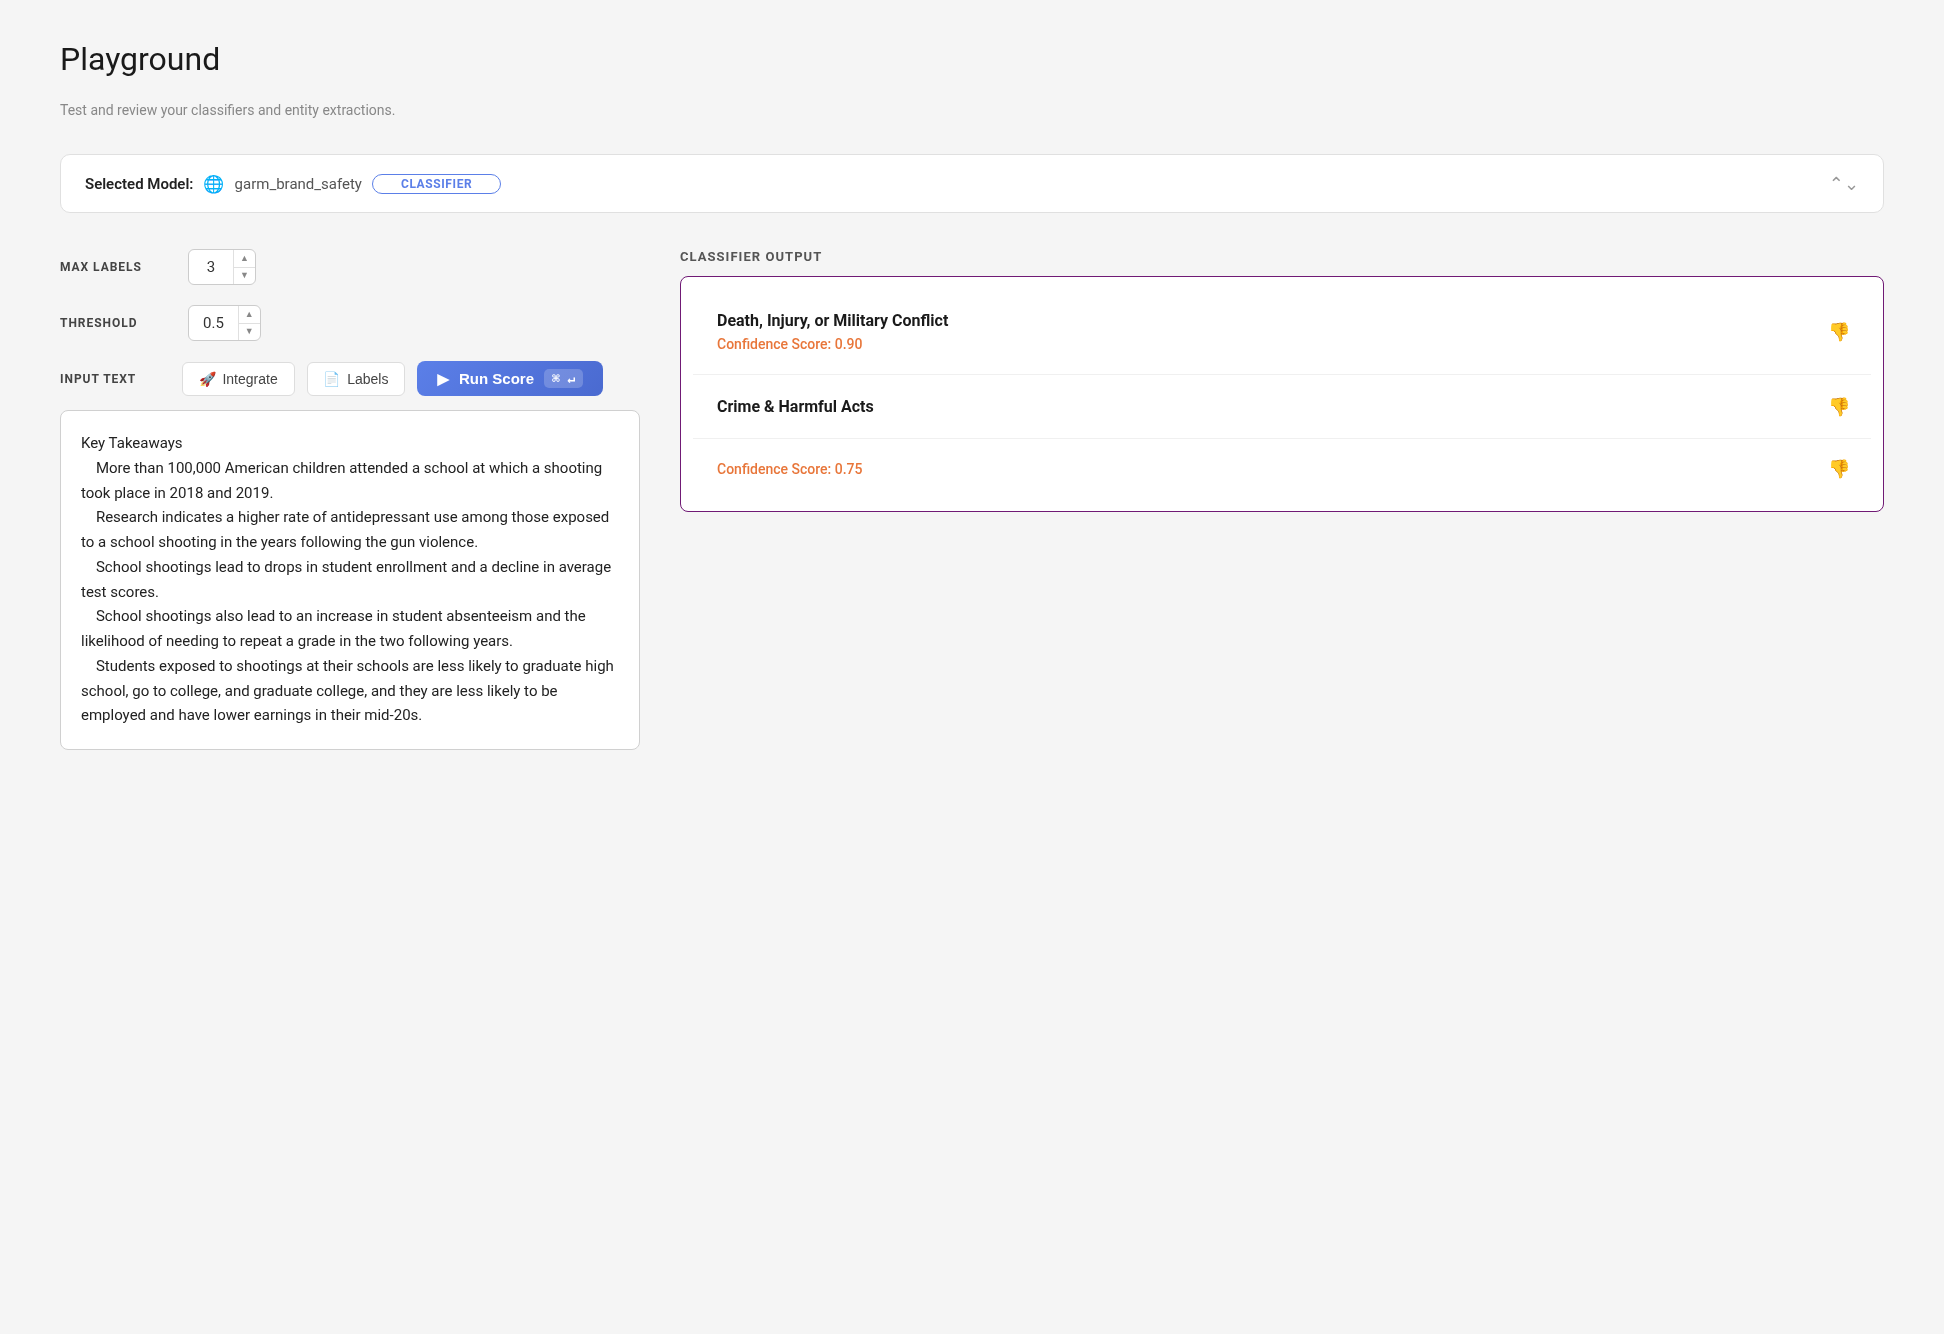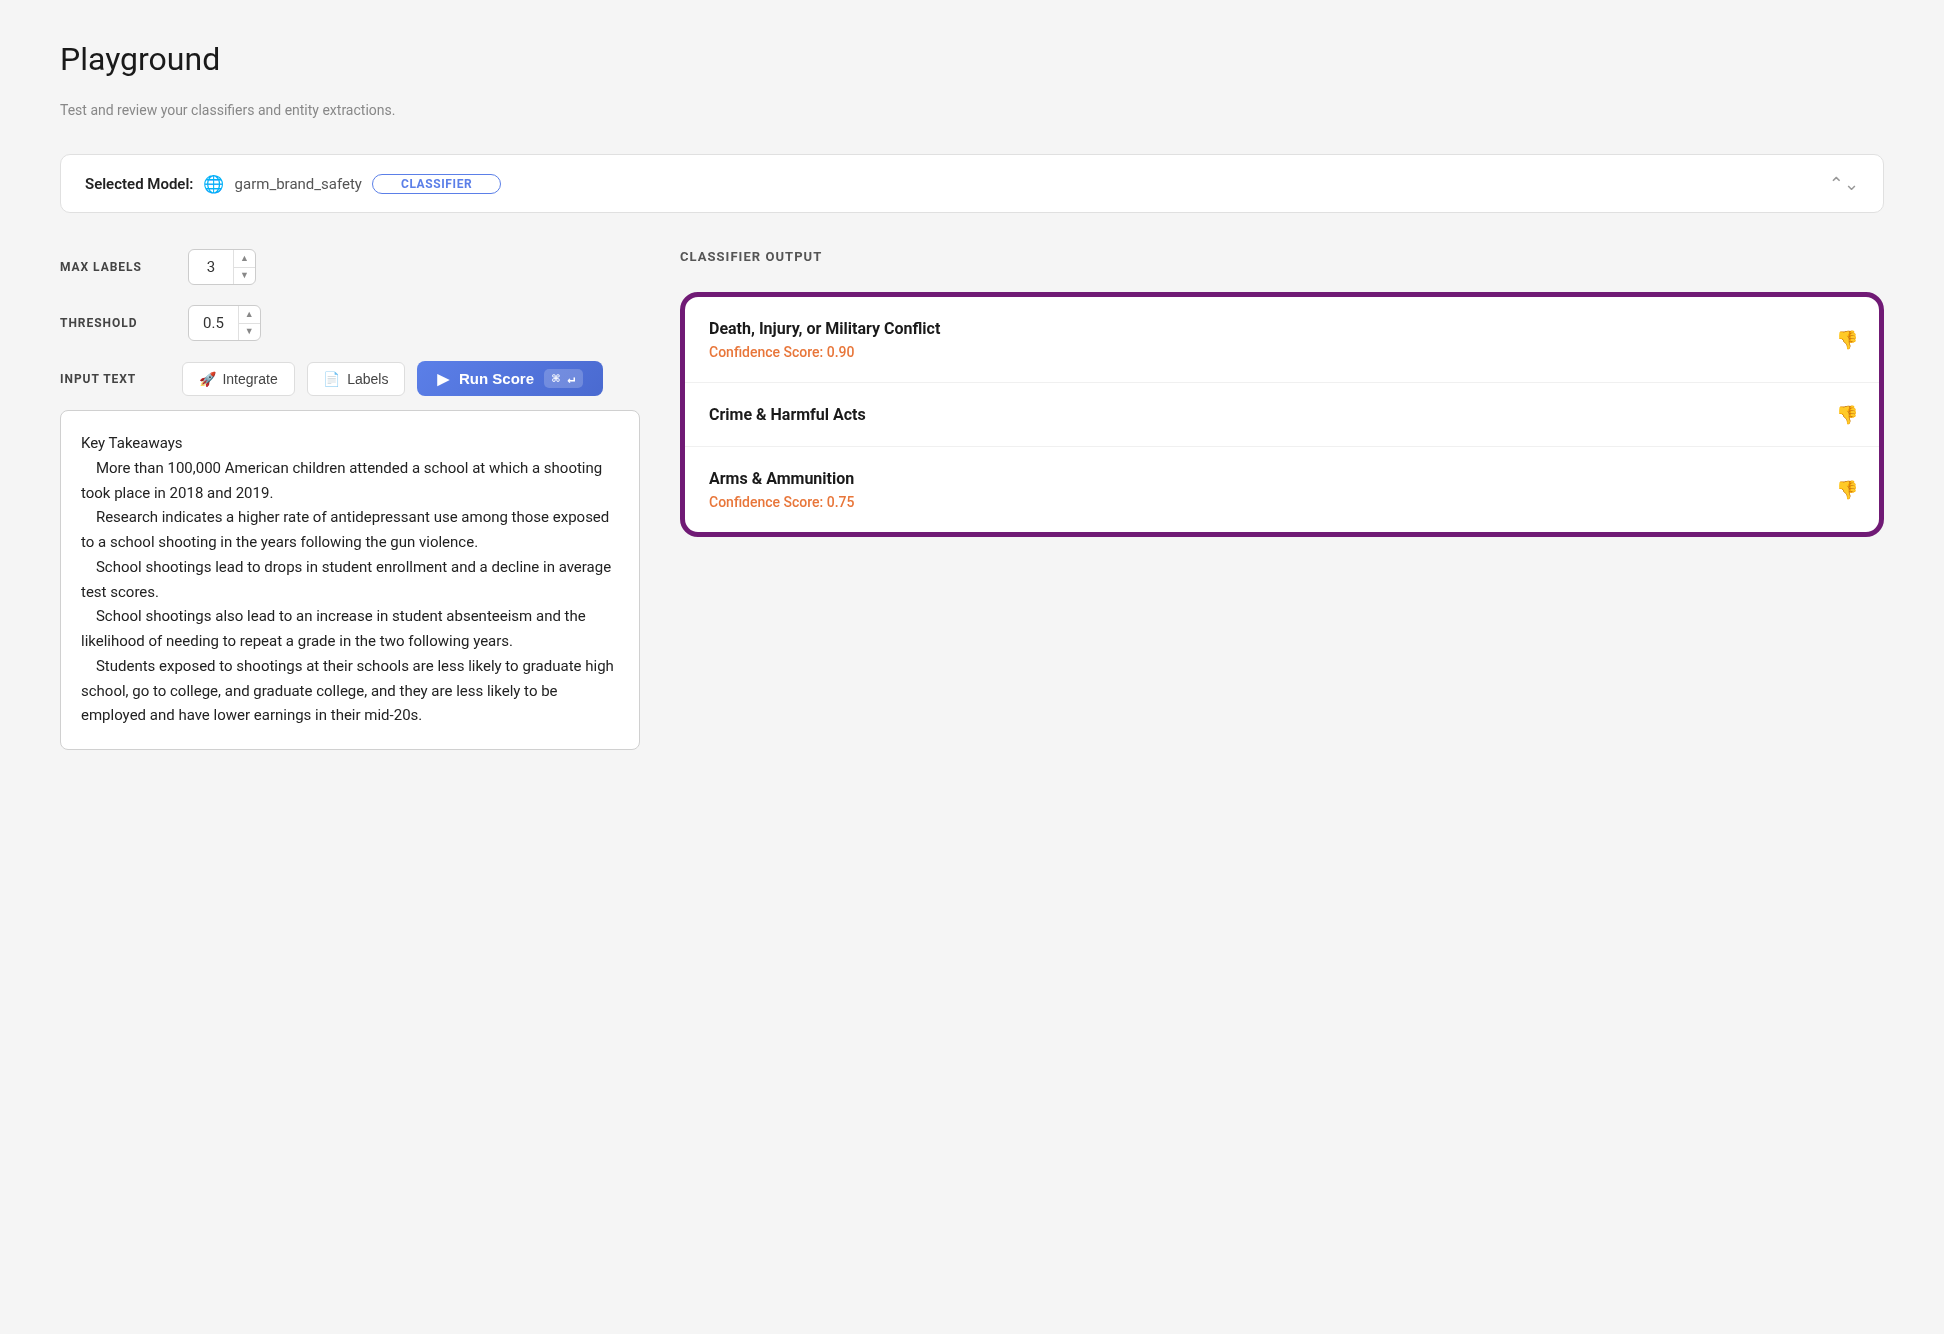--- a/index.html
+++ b/index.html
@@ -172,27 +172,27 @@
       line-height: 1.65;
       color: #222;
       white-space: pre-wrap;
     }
     .classifier-output-label {
       font-size: 13px;
       font-weight: 700;
       letter-spacing: 0.08em;
       color: #555;
       text-transform: uppercase;
-      margin-bottom: 28px;
+      margin-bottom: 12px;
     }
     .output-card {
       background: #fff;
-      border: 5px solid #701a75;
-      border-radius: 18px;
-      padding: 0;
+      border: 1px solid #701a75;
+      border-radius: 8px;
+      padding: 12px;
       overflow: hidden;
     }
     .output-item {
       padding: 22px 24px;
       border-bottom: 1px solid #f0f0f0;
       position: relative;
       display: flex;
       flex-direction: column;
       gap: 6px;
     }
@@ -304,21 +304,20 @@
       </div>
 
       <div class="output-item">
         <span class="output-item-title">Crime &amp; Harmful Acts</span>
         <button class="thumbs-down-btn" title="Thumbs down">
           <span>👎</span>
         </button>
       </div>
 
       <div class="output-item">
-        <span class="output-item-title">Arms &amp; Ammunition</span>
         <span class="output-item-score">Confidence Score: 0.75</span>
         <button class="thumbs-down-btn" title="Thumbs down">
           <span>👎</span>
         </button>
       </div>
 
     </div>
   </div>
 
 </div>

